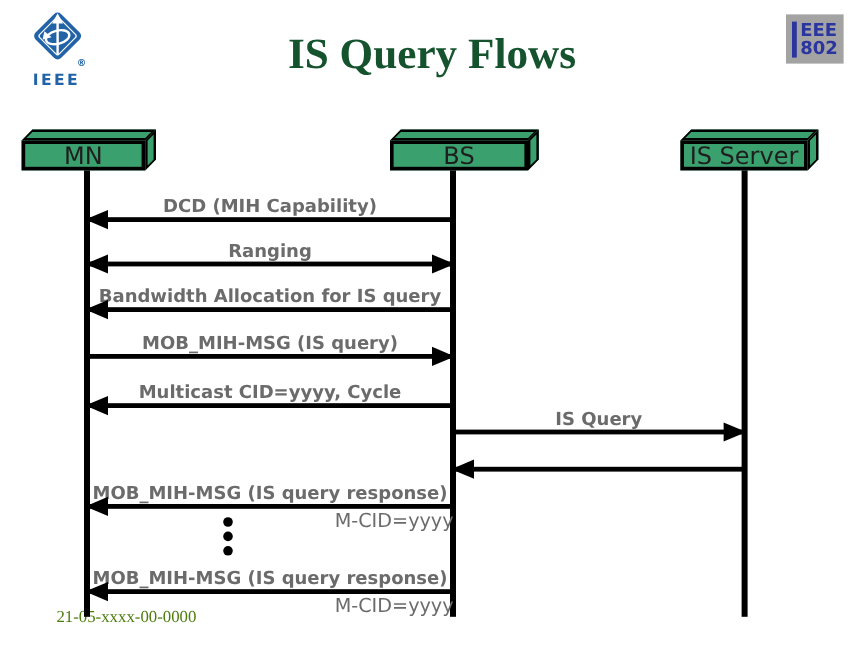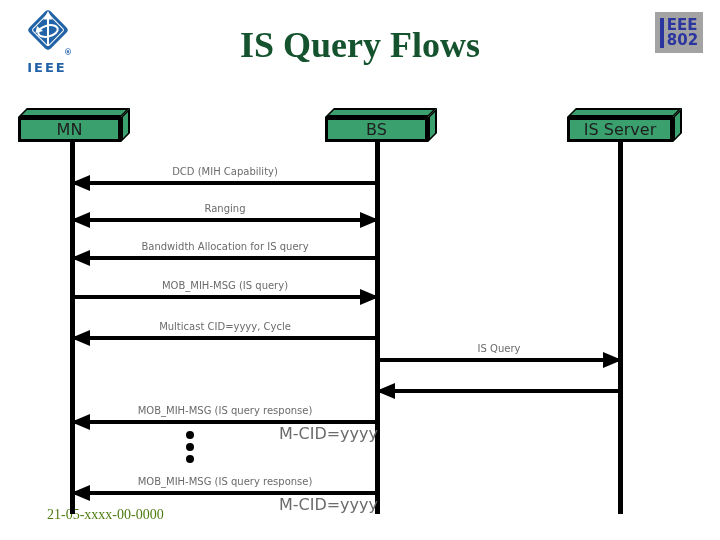--- a/index.html
+++ b/index.html
@@ -17,45 +17,45 @@
   .badge{position:absolute;left:655px;top:12px;width:48px;height:41px;background:#a3a3a3;
          display:flex;align-items:center;justify-content:center;gap:3px;}
   .badge-bar{width:4px;height:30px;background:#2b35a0;}
   .badge-col{display:flex;flex-direction:column;line-height:15px;
              font-weight:bold;font-size:15px;color:#2b35a0;letter-spacing:0;}
 
   
   .entity{position:absolute;top:117px;height:25px;}
   .entity .front{position:absolute;left:0;top:0;width:100%;height:100%;background:#3aa06e;
                  border:3px solid #000;box-sizing:border-box;display:flex;align-items:center;
-                 justify-content:center;font-size:16px;color:#1e1e1e;}
+                 justify-content:center;font-size:20px;color:#1e1e1e;}
   .entity .top-face{position:absolute;left:0;top:-9px;width:100%;height:9px;background:#3aa06e;
                  border:2px solid #000;box-sizing:border-box;
                  transform:skewX(-45deg);transform-origin:0 100%;}
   .entity .side-face{position:absolute;left:100%;top:0;width:9px;height:25px;background:#3aa06e;
                  border:2px solid #000;box-sizing:border-box;
                  transform:skewY(-45deg);transform-origin:0 0;}
   .ent-mn{left:18px;width:103px;}
-  .ent-bs{left:325px;width:103px;}
+  .ent-bs{left:325px;width:103px;padding-left:12px;}
   .ent-is{left:567px;width:106px;}
 
   
   .lifeline{position:absolute;top:142px;height:372px;width:5px;background:#000;}
   .ll-mn{left:70px;}
   .ll-bs{left:375px;}
   .ll-is{left:618px;}
 
   
   .msg{position:absolute;height:46px;}
   .lane1{left:72px;width:306px;}
   .lane2{left:377px;width:244px;}
   .m1{top:163px}.m2{top:200px}.m3{top:238px}.m4{top:277px}.m5{top:318px}
   .m6{top:340px}.m7{top:371px}.m8{top:402px}.m9{top:473px}
   .msg-label{position:absolute;left:0;top:0;width:100%;text-align:center;
-             font-size:10px;line-height:18px;color:#6b6b6b;white-space:nowrap;}
+             font-size:15px;line-height:18px;color:#6b6b6b;white-space:nowrap;font-weight:bold;}
   .msg-label2{position:absolute;left:0;top:23px;width:100%;text-align:right;
              font-size:16px;line-height:18px;color:#6b6b6b;white-space:nowrap;}
   .msg-line{position:absolute;left:0;right:0;top:18px;height:4px;background:#000;}
   .head{position:absolute;top:12px;width:0;height:0;
         border-top:8px solid transparent;border-bottom:8px solid transparent;}
   .head-left{left:-1px;border-right:19px solid #000;}
   .head-right{right:-1px;border-left:19px solid #000;}
 
   
   .ellipsis{position:absolute;left:186px;top:431px;display:flex;flex-direction:column;gap:4px;}

